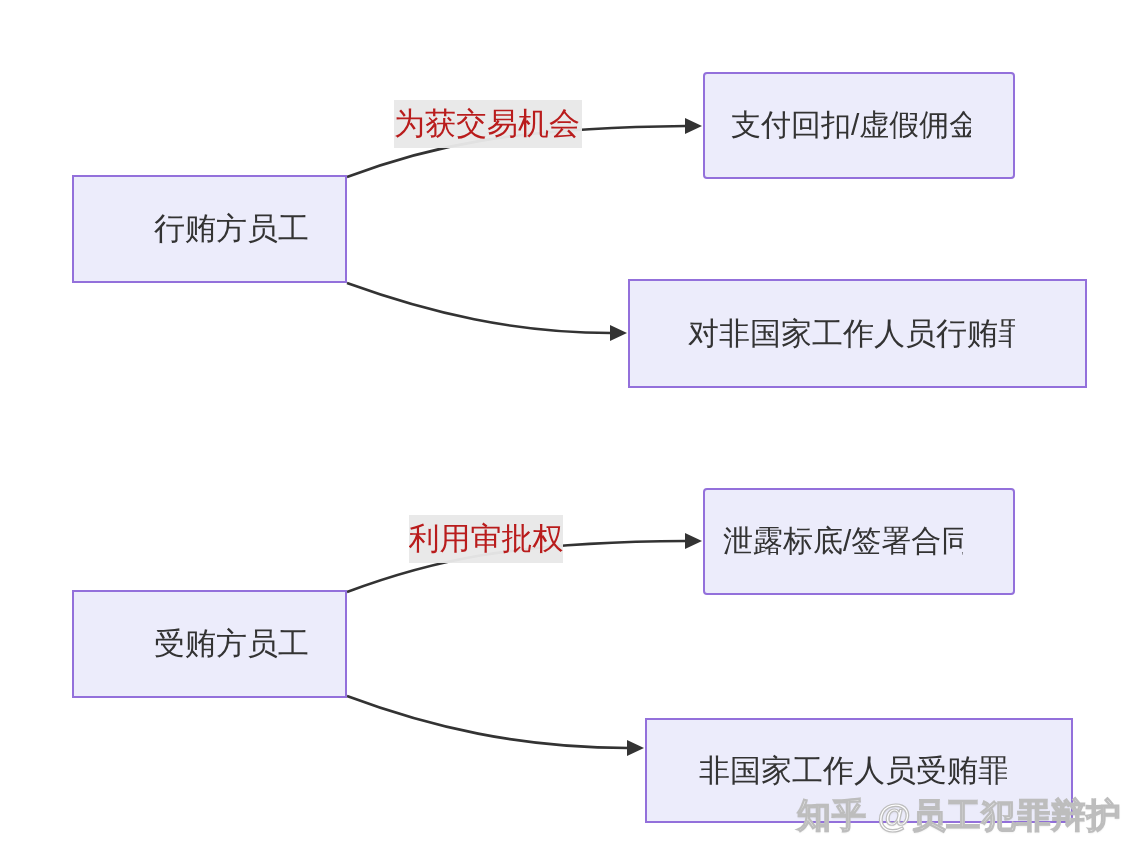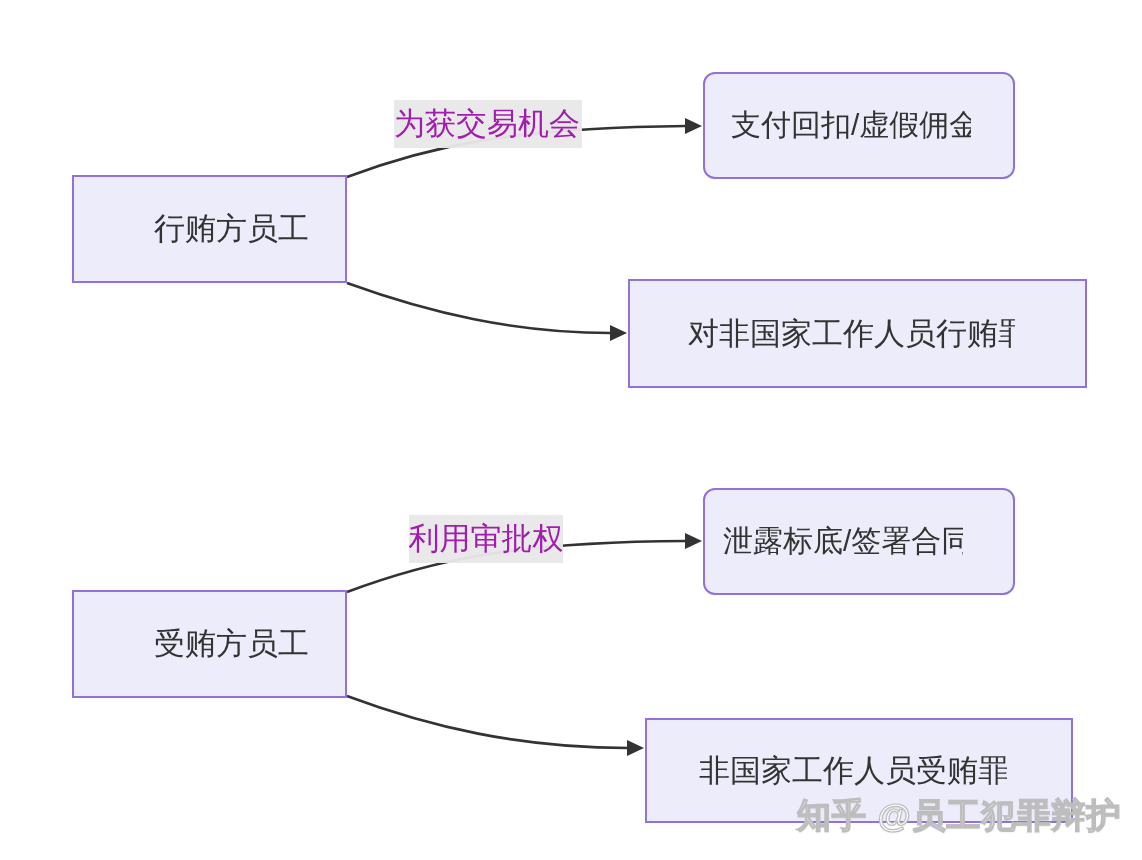--- a/index.html
+++ b/index.html
@@ -27,21 +27,21 @@
     background: #ececfb;
     border: 2px solid #9370db;
     display: flex;
     align-items: center;
     color: #333333;
     z-index: 2;
     overflow: hidden;
     padding-left: 44px;
   }
   .node.rect { border-radius: 0; }
-  .node.rounded { border-radius: 12px; }
+  .node.rounded { border-radius: 4px; }
   .node .txt {
     white-space: nowrap;
     overflow: hidden;
     display: block;
   }
   
   .node.center { justify-content: center; }
   .node.center .txt { overflow: visible; }
 
   #node-briber        { left: 72px;  top: 175px; width: 275px; height: 108px; font-size: 31px; }
@@ -51,21 +51,21 @@
   #node-bribing-crime .txt { width: 327px; }
   #node-bribee        { left: 72px;  top: 590px; width: 275px; height: 108px; font-size: 31px; }
   #node-leak-bid      { left: 703px; top: 488px; width: 312px; height: 107px; font-size: 30px; padding-left: 18px; }
   #node-leak-bid .txt { width: 240px; }
   #node-bribery-crime { left: 645px; top: 718px; width: 428px; height: 105px; font-size: 31px; padding-left: 52px; }
   #node-bribery-crime .txt { width: 308px; }
 
   .edge-label {
     position: absolute;
     background: rgba(232,232,232,0.96);
-    color: #a21caf;
+    color: #b91c1c;
     font-size: 31px;
     display: flex;
     align-items: center;
     z-index: 2;
     overflow: hidden;
     white-space: nowrap;
   }
   #edge-label-top    { left: 394px; top: 100px; width: 188px; height: 48px; }
   #edge-label-bottom { left: 409px; top: 515px; width: 154px; height: 48px; justify-content: center; }
 

